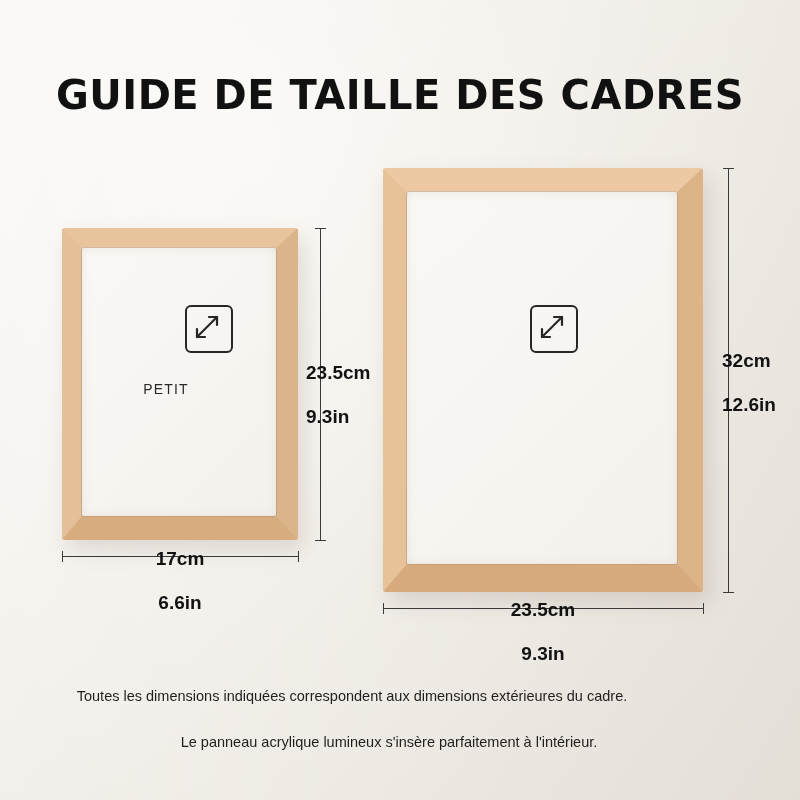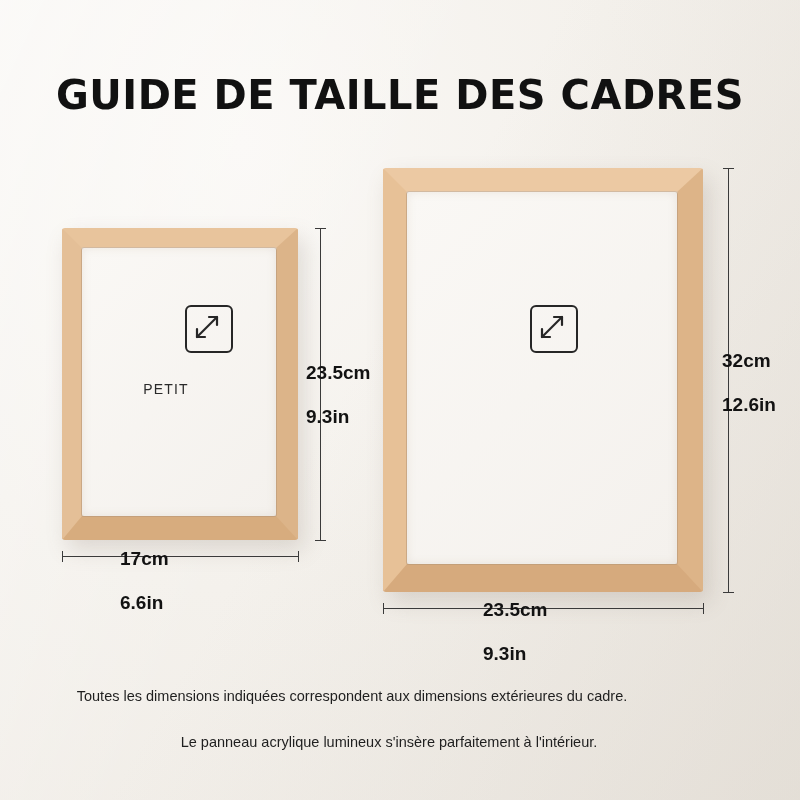--- a/index.html
+++ b/index.html
@@ -124,21 +124,21 @@
 
   .dim-text {
     position: absolute;
     font-size: 19px;
     font-weight: bold;
     color: #121212;
     line-height: 1.24;
     white-space: nowrap;
   }
   .dim-text .sub { display: block; font-weight: bold; margin-top: 20px; }
-  .dim-text.center { }
+  .dim-text.center { text-align: center; }
 
   
   .note {
     position: absolute;
     width: 704px;
     left: 0;
     text-align: center;
     font-size: 14.5px;
     color: #1f1f1f;
   }

